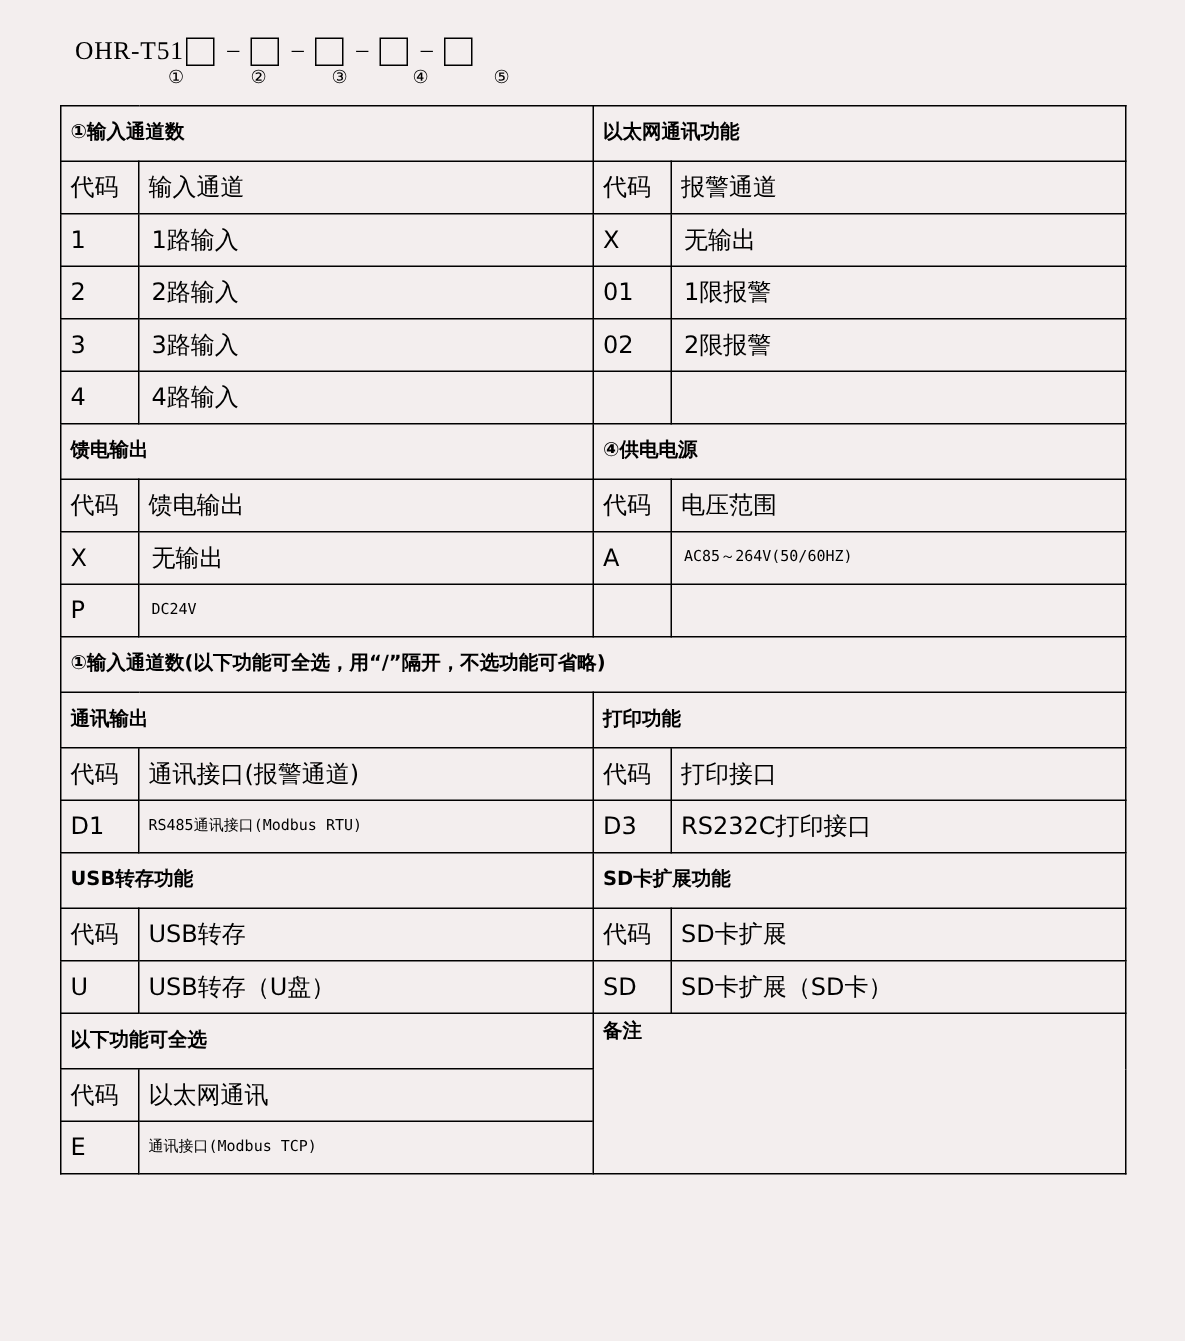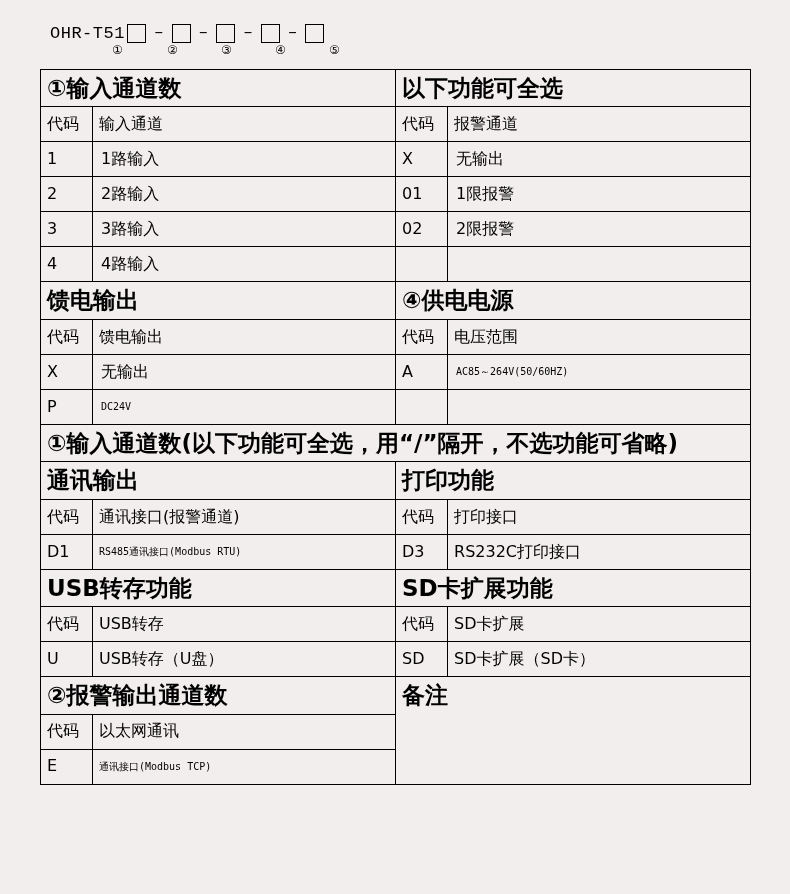--- a/index.html
+++ b/index.html
@@ -26,22 +26,22 @@
     font-weight: bold;
     padding-top: 20px;
     padding-left: 8px;
     letter-spacing: 0.5px;
   }
   
   .code-line {
     margin-top: 24px;
     padding-left: 10px;
     display: flex;
-    align-items: flex-start;
-    font-family: Liberation Mono, monospace;
+    align-items: center;
+    font-family: Liberation Serif, serif;
     font-size: 17px;
   }
   .code-prefix {
     letter-spacing: 0.5px;
   }
   .code-box {
     display: inline-block;
     width: 19px;
     height: 19px;
     border: 1px solid #000;
@@ -74,21 +74,21 @@
   }
   table.spec td {
     border: 1px solid #000;
     padding: 4px 6px;
     vertical-align: middle;
     height: 26px;
     line-height: 1.15;
   }
   .hdr {
     font-weight: bold;
-    font-size: 23px;
+    font-size: 13px;
     padding: 5px 6px !important;
   }
   .c-code {
     text-align: left;
     white-space: nowrap;
   }
   .mono {
     font-family: "DejaVu Sans Mono", "Liberation Mono", monospace;
     font-size: 10px;
   }
@@ -125,21 +125,21 @@
     <colgroup>
       <col style="width:52px;">
       <col style="width:303px;">
       <col style="width:52px;">
       <col style="width:303px;">
     </colgroup>
     <tbody>
 
       <tr>
         <td class="hdr" colspan="2">①输入通道数</td>
-        <td class="hdr" colspan="2">以下功能可全选</td>
+        <td class="hdr" colspan="2">以太网通讯功能</td>
       </tr>
       <tr>
         <td class="c-code">代码</td>
         <td>输入通道</td>
         <td class="c-code">代码</td>
         <td>报警通道</td>
       </tr>
       <tr>
         <td class="c-code">1</td>
         <td class="cell-pad">1路输入</td>
@@ -220,21 +220,21 @@
         <td>SD卡扩展</td>
       </tr>
       <tr>
         <td class="c-code">U</td>
         <td>USB转存（U盘）</td>
         <td class="c-code">SD</td>
         <td>SD卡扩展（SD卡）</td>
       </tr>
 
       <tr>
-        <td class="hdr" colspan="2">②报警输出通道数</td>
+        <td class="hdr" colspan="2">以下功能可全选</td>
         <td class="hdr" colspan="2" rowspan="3" style="vertical-align:top;">备注</td>
       </tr>
       <tr>
         <td class="c-code">代码</td>
         <td>以太网通讯</td>
       </tr>
       <tr>
         <td class="c-code">E</td>
         <td class="mono">通讯接口(Modbus TCP)</td>
       </tr>

